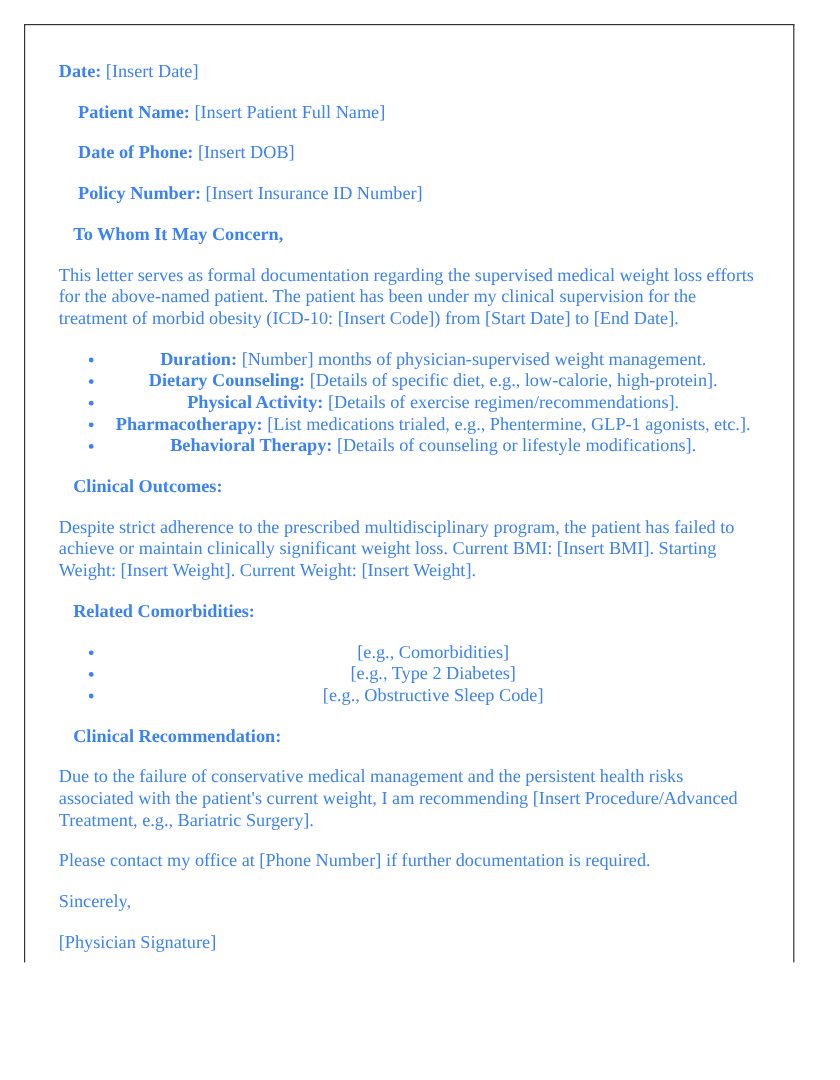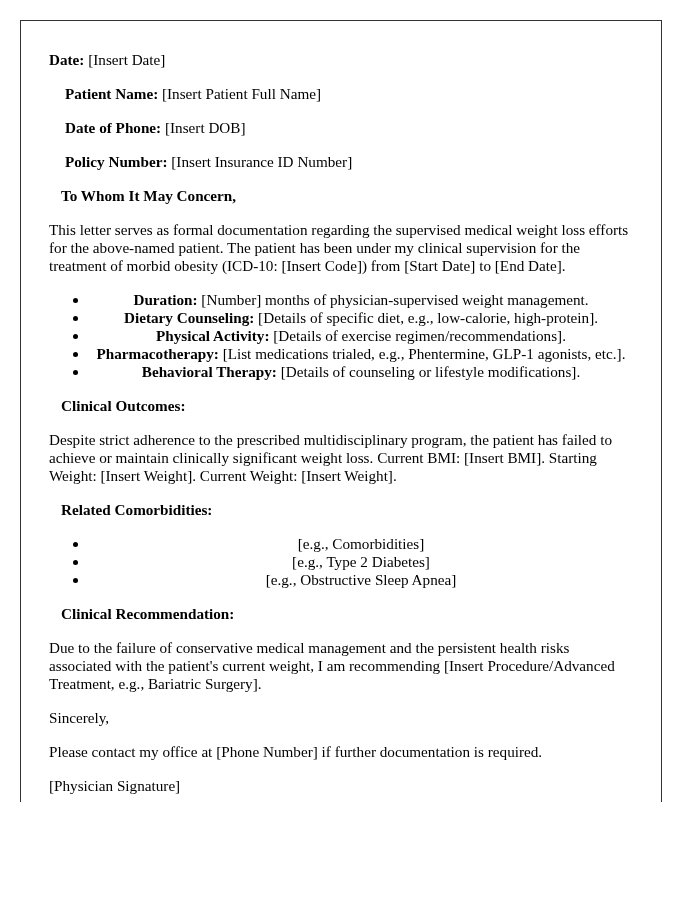--- a/index.html
+++ b/index.html
@@ -8,21 +8,21 @@
     position: absolute;
     left: 20px; top: 20px;
     width: 640px; height: 781px;
     border: 1px solid #333333;
     border-bottom: none;
     box-sizing: content-box;
     overflow: hidden;
     font-family: "Liberation Serif", "DejaVu Serif", serif;
     font-size: 15.2px;
     line-height: 18px;
-    color: #000000;
+    color: #3b82f6;
   }
   .inner { padding: 30px 28px 0 28px; }
   p { margin: 0 0 16px 0; }
   .label { font-weight: bold; }
   .heading { font-weight: bold; margin: 0 0 16px 12px; }
   ul { margin: 0 0 16px 0; padding-left: 40px; text-align: center; }
   ul li { margin: 0; }
   .stack p { margin: 16px; }
   .stack { margin-bottom: 16px; }
 </style>
@@ -52,25 +52,25 @@
       <li><span class="label">Behavioral Therapy:</span><span> [Details of counseling or lifestyle modifications].</span></li>
     </ul>
 
     <p class="heading">Clinical Outcomes:</p>
     <p>Despite strict adherence to the prescribed multidisciplinary program, the patient has failed to achieve or maintain clinically significant weight loss. Current BMI: [Insert BMI]. Starting Weight: [Insert Weight]. Current Weight: [Insert Weight].</p>
 
     <p class="heading">Related Comorbidities:</p>
     <ul>
       <li>[e.g., Comorbidities]</li>
       <li>[e.g., Type 2 Diabetes]</li>
-      <li>[e.g., Obstructive Sleep Apnea]</li>
+      <li>[e.g., Obstructive Sleep Code]</li>
     </ul>
 
     <p class="heading">Clinical Recommendation:</p>
     <p>Due to the failure of conservative medical management and the persistent health risks associated with the patient's current weight, I am recommending [Insert Procedure/Advanced Treatment, e.g., Bariatric Surgery].</p>
 
+    <p>Please contact my office at [Phone Number] if further documentation is required.</p>
+
     <p>Sincerely,</p>
-
-    <p>Please contact my office at [Phone Number] if further documentation is required.</p>
 
     <p>[Physician Signature]</p>
   </div>
 </div>
 
 </body></html>

